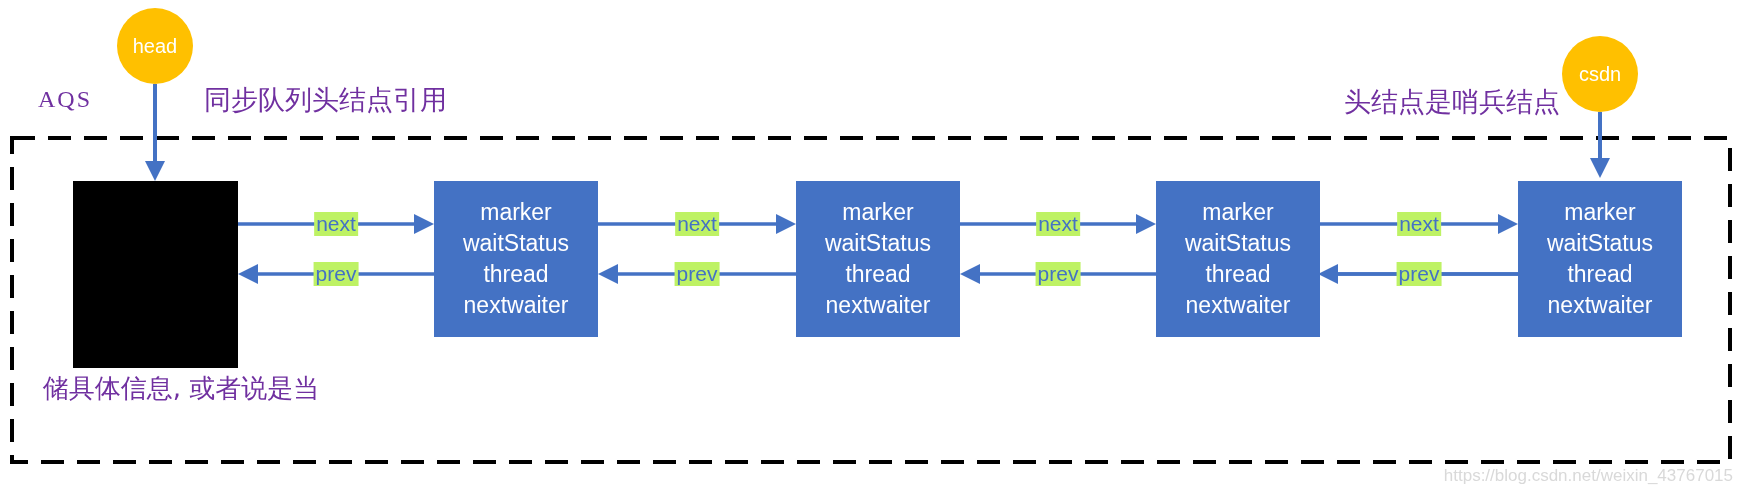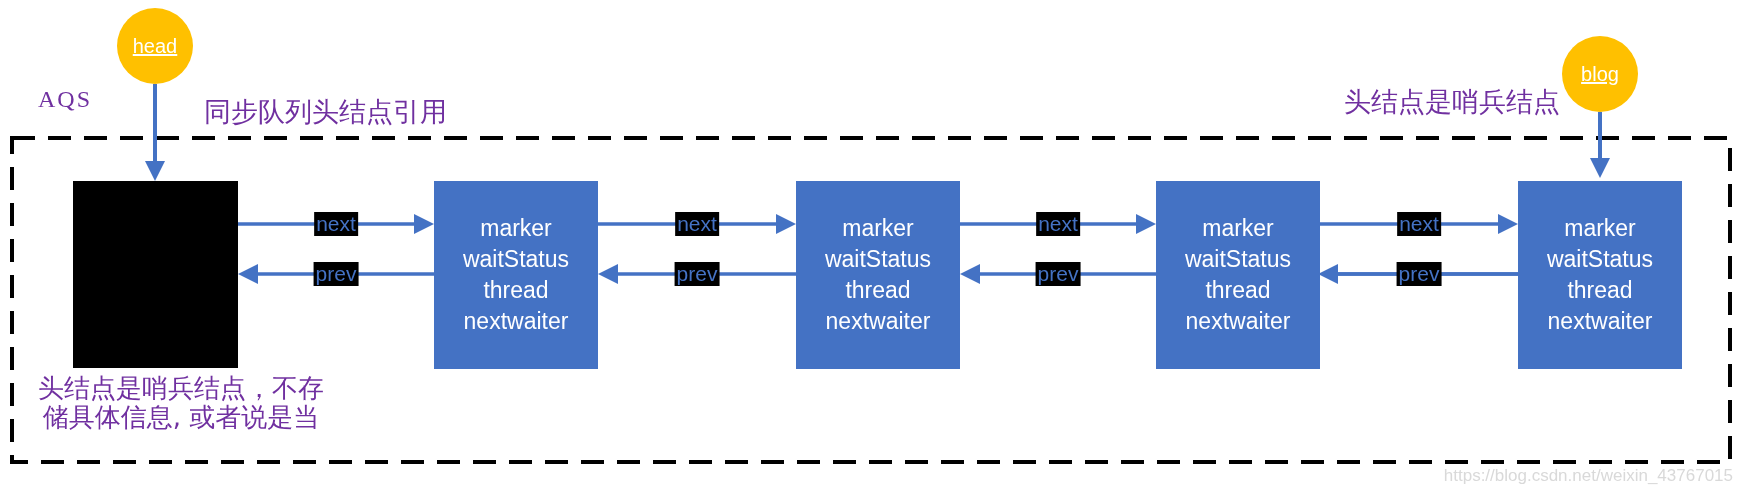--- a/index.html
+++ b/index.html
@@ -21,68 +21,67 @@
     position: absolute;
     width: 76px; height: 76px;
     border-radius: 50%;
     background: #FFC000;
     color: #ffffff;
     font-size: 20px;
     display: flex;
     align-items: center;
     justify-content: center;
     z-index: 6;
-    text-decoration: underline;
   }
   #head-circle { left: 117px; top: 8px; }
   #tail-circle { left: 1562px; top: 36px; }
   .purple-label {
     position: absolute;
     color: #7030A0;
     white-space: nowrap;
     z-index: 5;
   }
   #aqs-label {
     left: 38px; top: 86px;
     font-size: 24px;
     font-family: "Liberation Serif", "DejaVu Serif", serif;
     letter-spacing: 2px;
   }
-  #head-ref-label { left: 204px; top: 82px; font-size: 27px; font-family: "DejaVu Sans", sans-serif; margin-top: 12px; }
+  #head-ref-label { left: 204px; top: 82px; font-size: 27px; font-family: "DejaVu Sans", sans-serif; }
   #tail-ref-label { right: 189px; top: 84px; font-size: 27px; font-family: "DejaVu Sans", sans-serif; }
   #sentinel-node {
     position: absolute;
     left: 73px; top: 181px;
     width: 165px; height: 187px;
     background: #000000;
     z-index: 3;
   }
   .queue-node {
     position: absolute;
     top: 181px;
-    width: 164px; height: 188px;
+    width: 164px; height: 156px;
     background: #4472C4;
     color: #ffffff;
     display: flex;
     flex-direction: column;
     align-items: center;
     justify-content: center;
     text-align: center;
     font-size: 23px;
     line-height: 31px;
     z-index: 3;
   }
   #queue-node-1 { left: 434px; }
   #queue-node-2 { left: 796px; }
   #queue-node-3 { left: 1156px; }
   #queue-node-4 { left: 1518px; }
   .link-label {
     position: absolute;
     transform: translate(-50%, -50%);
-    background: #000000;
+    background: #bef264;
     color: #4472C4;
     font-size: 21px;
     padding: 0 2px;
     white-space: nowrap;
     z-index: 4;
   }
   #caption {
     position: absolute;
     left: 14px; top: 374px;
     width: 334px;
@@ -156,21 +155,21 @@
       <line x1="1334" y1="274" x2="1518" y2="274" stroke="#4472C4" stroke-width="3.5"></line>
       <polygon points="1518,274 1338,274" stroke="#4472C4" stroke-width="3.5" fill="none"></polygon>
       <polygon points="1318,274 1338,264 1338,284" fill="#4472C4"></polygon>
     </g>
   </svg>
 
   <div id="head-circle" class="pointer-circle">
     <span>head</span>
   </div>
   <div id="tail-circle" class="pointer-circle">
-    <span>blog</span>
+    <span>csdn</span>
   </div>
 
   <div id="aqs-label" class="purple-label">AQS</div>
   <div id="head-ref-label" class="purple-label">同步队列头结点引用</div>
   <div id="tail-ref-label" class="purple-label">头结点是哨兵结点</div>
 
   <div id="sentinel-node"></div>
 
   <div id="queue-node-1" class="queue-node">
     <span>marker</span>
@@ -203,19 +202,18 @@
   <span class="link-label" style="left:697px; top:224px;">next</span>
   <span class="link-label" style="left:697px; top:274px;">prev</span>
 
   <span class="link-label" style="left:1058px; top:224px;">next</span>
   <span class="link-label" style="left:1058px; top:274px;">prev</span>
 
   <span class="link-label" style="left:1419px; top:224px;">next</span>
   <span class="link-label" style="left:1419px; top:274px;">prev</span>
 
   <div id="caption">
-    <div>头结点是哨兵结点，不存</div>
     <div>储具体信息, 或者说是当</div>
   </div>
 
   <div id="watermark">https://blog.csdn.net/weixin_43767015</div>
 
 </div>
 
 </body></html>

